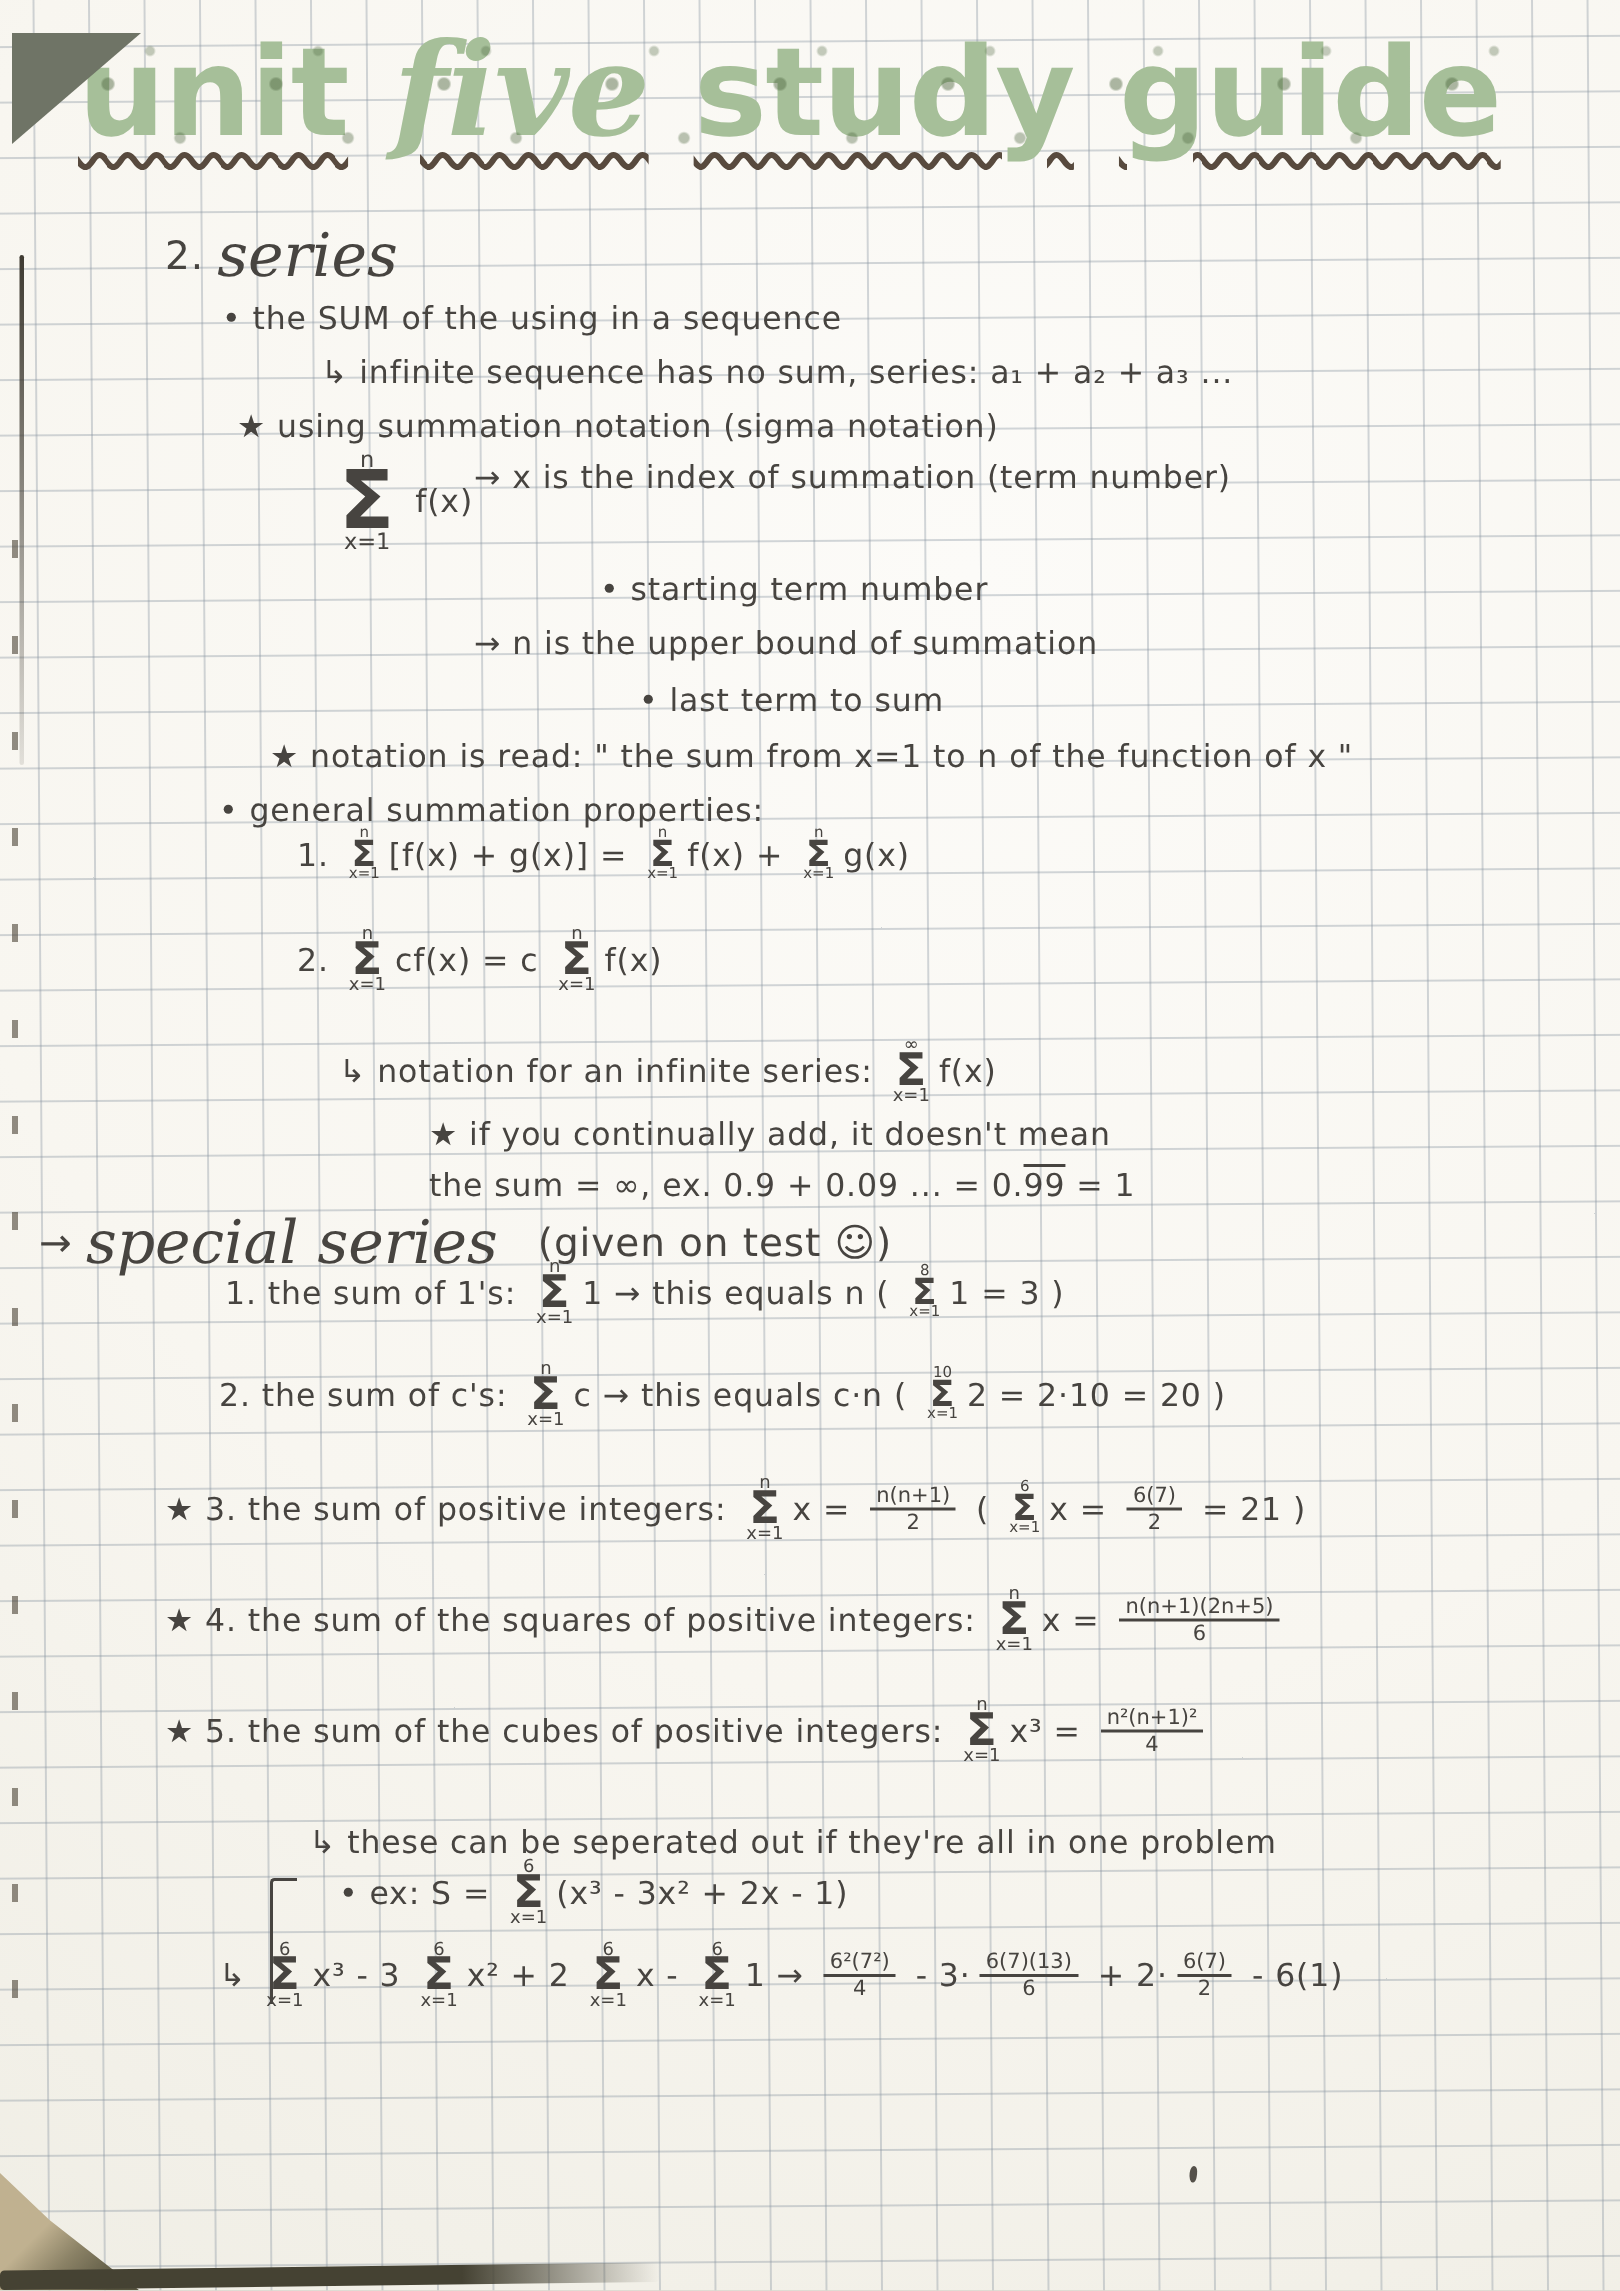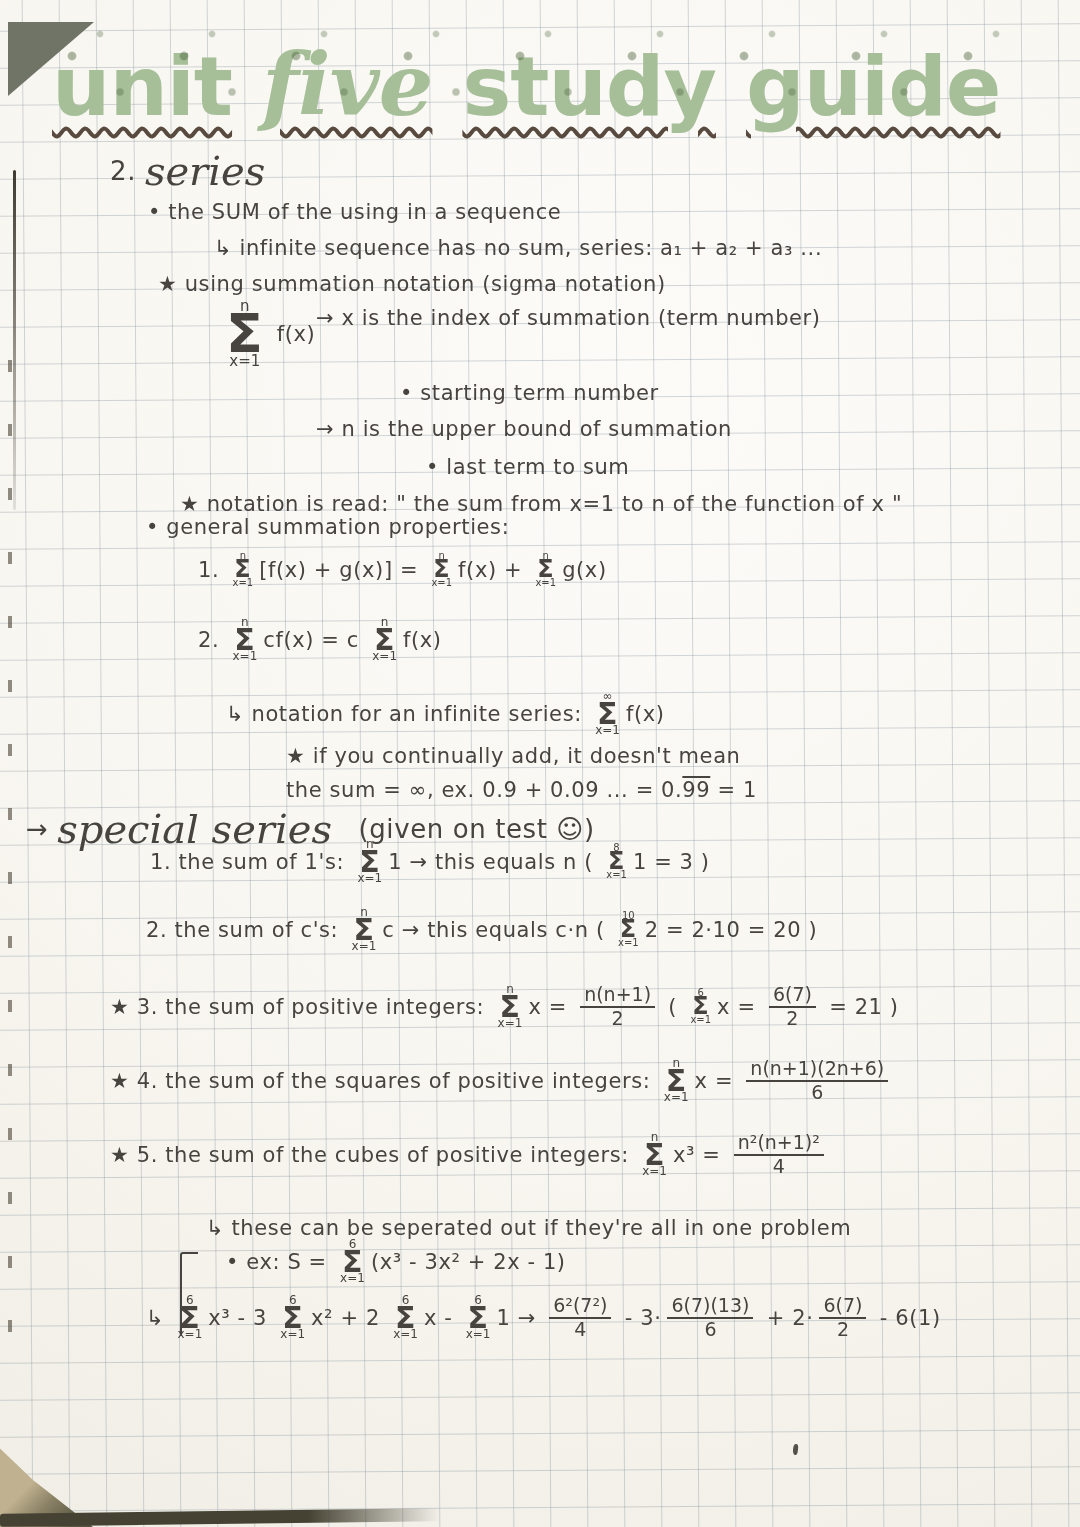--- a/index.html
+++ b/index.html
@@ -21,21 +21,20 @@
     position:absolute;left:52px;top:10px;width:990px;height:118px;
     display:flex;align-items:baseline;
     font-weight:800;font-size:82px;letter-spacing:-1px;
     color:#a6bf99;
   }
   .tw{
     margin-right:30px;
     text-decoration:underline wavy #584a3e;
     text-decoration-thickness:4px;
     text-underline-offset:12px;
-    margin-top:24px;
   }
   .tw.script{font-family:"DejaVu Serif", serif;font-style:italic;font-size:86px;}
   .title-dots{
     position:absolute;left:6px;right:40px;top:14px;bottom:26px;
     background-image:
       radial-gradient(circle at 14px 32px, rgba(80,104,66,.85) 3.5px, transparent 5px),
       radial-gradient(circle at 62px 68px, rgba(80,104,66,.7) 3px, transparent 4.5px),
       radial-gradient(circle at 42px 10px, rgba(80,104,66,.6) 2.5px, transparent 4px);
     background-size:112px 96px;opacity:.55;pointer-events:none;
   }
@@ -50,21 +49,21 @@
   .scr{
     font-family:"DejaVu Serif", serif;font-style:italic;font-weight:400;
     font-size:40px;letter-spacing:0;
   }
   .sig{display:inline-flex;flex-direction:column;align-items:center;line-height:.8;margin:0 6px;}
   .sig .up,.sig .lo{font-size:12px;letter-spacing:0;}
   .sig .sym{font-weight:600;}
   .sig.lg .sym{font-size:54px;} .sig.lg .up,.sig.lg .lo{font-size:15px;}
   .sig.md .sym{font-size:30px;}
   .sig.sm .sym{font-size:24px;} .sig.sm .up,.sig.sm .lo{font-size:10px;}
-  .frac{display:inline-flex;flex-direction:column;align-items:center;margin:0 6px;line-height:1.15;font-size:19px;letter-spacing:0;}
+  .frac{display:inline-flex;flex-direction:column;align-items:center;margin:0 6px;line-height:1.15;font-size:14px;letter-spacing:0;}
   .frac .num{border-bottom:2px solid #474440;padding:0 4px;}
   .bar{text-decoration:overline;text-decoration-thickness:2px;}
   
   .corner-tl{position:absolute;left:8px;top:22px;width:86px;height:74px;background:#6f7466;
     clip-path:polygon(0 0,100% 0,0 100%);}
   .binding-line{position:absolute;left:13px;top:170px;width:3px;height:340px;border-radius:2px;
     background:linear-gradient(#3e3a31, rgba(62,58,49,.12));}
   .stitches{position:absolute;left:8px;top:360px;width:4px;height:990px;
     background:repeating-linear-gradient(to bottom, rgba(74,66,53,.6) 0 12px, transparent 12px 64px);}
   .corner-bl{position:absolute;left:0;bottom:0;width:150px;height:112px;
@@ -95,31 +94,31 @@
       <div class="line h2" style="left: 110px; top: 148px;"><span class="txt">2. </span><span class="scr">series</span></div>
       <div class="line " style="left: 148px; top: 200px;"><span class="txt">• the SUM of the using in a sequence</span></div>
       <div class="line " style="left: 158px; top: 272px;"><span class="txt">★ using summation notation (sigma notation)</span></div>
       <div class="line " style="left: 214px; top: 236px;"><span class="txt">↳ infinite sequence has no sum, series: a₁ + a₂ + a₃ ...</span></div>
       <div class="line " style="left: 220px; top: 300px;"><span class="sig lg"><span class="up">n</span><span class="sym">Σ</span><span class="lo">x=1</span></span><span class="txt"> f(x)</span></div>
       <div class="line " style="left: 316px; top: 306px;"><span class="txt">→ x is the index of summation (term number)</span></div>
       <div class="line " style="left: 400px; top: 381px;"><span class="txt">• starting term number</span></div>
       <div class="line " style="left: 316px; top: 417px;"><span class="txt">→ n is the upper bound of summation</span></div>
       <div class="line " style="left: 426px; top: 455px;"><span class="txt">• last term to sum</span></div>
       <div class="line " style="left: 180px; top: 492px;"><span class="txt">★ notation is read: " the sum from x=1 to n of the function of x "</span></div>
-      <div class="line " style="left: 146px; top: 515px;"><span class="txt">• general summation properties:</span></div>
+      <div class="line " style="left: 146px; top: 528px;"><span class="txt">• general summation properties:</span></div>
       <div class="line " style="left: 198px; top: 552px;"><span class="txt">1. </span><span class="sig sm"><span class="up">n</span><span class="sym">Σ</span><span class="lo">x=1</span></span><span class="txt">[f(x) + g(x)] = </span><span class="sig sm"><span class="up">n</span><span class="sym">Σ</span><span class="lo">x=1</span></span><span class="txt">f(x) + </span><span class="sig sm"><span class="up">n</span><span class="sym">Σ</span><span class="lo">x=1</span></span><span class="txt">g(x)</span></div>
       <div class="line " style="left: 198px; top: 618px;"><span class="txt">2. </span><span class="sig md"><span class="up">n</span><span class="sym">Σ</span><span class="lo">x=1</span></span><span class="txt">cf(x) = c </span><span class="sig md"><span class="up">n</span><span class="sym">Σ</span><span class="lo">x=1</span></span><span class="txt">f(x)</span></div>
       <div class="line " style="left: 226px; top: 692px;"><span class="txt">↳ notation for an infinite series: </span><span class="sig md"><span class="up">∞</span><span class="sym">Σ</span><span class="lo">x=1</span></span><span class="txt">f(x)</span></div>
       <div class="line " style="left: 286px; top: 744px;"><span class="txt">★ if you continually add, it doesn't mean</span></div>
       <div class="line " style="left: 286px; top: 778px;"><span class="txt">the sum = ∞, ex. 0.9 + 0.09 ... = 0.</span><span class="bar">99</span><span class="txt"> = 1</span></div>
       <div class="line h2" style="left: 26px; top: 806px;"><span class="txt">→ </span><span class="scr">special series</span><span class="txt">   (given on test ☺)</span></div>
       <div class="line " style="left: 150px; top: 840px;"><span class="txt">1. the sum of 1's: </span><span class="sig md"><span class="up">n</span><span class="sym">Σ</span><span class="lo">x=1</span></span><span class="txt">1 → this equals n ( </span><span class="sig sm"><span class="up">8</span><span class="sym">Σ</span><span class="lo">x=1</span></span><span class="txt">1 = 3 )</span></div>
       <div class="line " style="left: 146px; top: 908px;"><span class="txt">2. the sum of c's: </span><span class="sig md"><span class="up">n</span><span class="sym">Σ</span><span class="lo">x=1</span></span><span class="txt">c → this equals c·n ( </span><span class="sig sm"><span class="up">10</span><span class="sym">Σ</span><span class="lo">x=1</span></span><span class="txt">2 = 2·10 = 20 )</span></div>
       <div class="line " style="left: 110px; top: 984px;"><span class="txt">★ 3. the sum of positive integers: </span><span class="sig md"><span class="up">n</span><span class="sym">Σ</span><span class="lo">x=1</span></span><span class="txt">x = </span><span class="frac"><span class="num">n(n+1)</span><span class="den">2</span></span><span class="txt"> ( </span><span class="sig sm"><span class="up">6</span><span class="sym">Σ</span><span class="lo">x=1</span></span><span class="txt">x = </span><span class="frac"><span class="num">6(7)</span><span class="den">2</span></span><span class="txt"> = 21 )</span></div>
-      <div class="line " style="left: 110px; top: 1058px;"><span class="txt">★ 4. the sum of the squares of positive integers: </span><span class="sig md"><span class="up">n</span><span class="sym">Σ</span><span class="lo">x=1</span></span><span class="txt">x = </span><span class="frac"><span class="num">n(n+1)(2n+6)</span><span class="den">6</span></span></div>
+      <div class="line " style="left: 110px; top: 1058px;"><span class="txt">★ 4. the sum of the squares of positive integers: </span><span class="sig md"><span class="up">n</span><span class="sym">Σ</span><span class="lo">x=1</span></span><span class="txt">x = </span><span class="frac"><span class="num">n(n+1)(2n+5)</span><span class="den">6</span></span></div>
       <div class="line " style="left: 110px; top: 1132px;"><span class="txt">★ 5. the sum of the cubes of positive integers: </span><span class="sig md"><span class="up">n</span><span class="sym">Σ</span><span class="lo">x=1</span></span><span class="txt">x³ = </span><span class="frac"><span class="num">n²(n+1)²</span><span class="den">4</span></span></div>
       <div class="line " style="left: 206px; top: 1216px;"><span class="txt">↳ these can be seperated out if they're all in one problem</span></div>
       <div class="line " style="left: 226px; top: 1240px;"><span class="txt">• ex: S = </span><span class="sig md"><span class="up">6</span><span class="sym">Σ</span><span class="lo">x=1</span></span><span class="txt">(x³ - 3x² + 2x - 1)</span></div>
       <div class="line " style="left: 146px; top: 1295px;"><span class="txt">↳ </span><span class="sig md"><span class="up">6</span><span class="sym">Σ</span><span class="lo">x=1</span></span><span class="txt">x³ - 3 </span><span class="sig md"><span class="up">6</span><span class="sym">Σ</span><span class="lo">x=1</span></span><span class="txt">x² + 2 </span><span class="sig md"><span class="up">6</span><span class="sym">Σ</span><span class="lo">x=1</span></span><span class="txt">x - </span><span class="sig md"><span class="up">6</span><span class="sym">Σ</span><span class="lo">x=1</span></span><span class="txt">1 → </span><span class="frac"><span class="num">6²(7²)</span><span class="den">4</span></span><span class="txt"> - 3·</span><span class="frac"><span class="num">6(7)(13)</span><span class="den">6</span></span><span class="txt"> + 2·</span><span class="frac"><span class="num">6(7)</span><span class="den">2</span></span><span class="txt"> - 6(1)</span></div>
     </div>
 
   <div class="bracket"></div>
   <div class="corner-tl"></div>
   <div class="binding-line"></div>
   <div class="stitches"></div>

